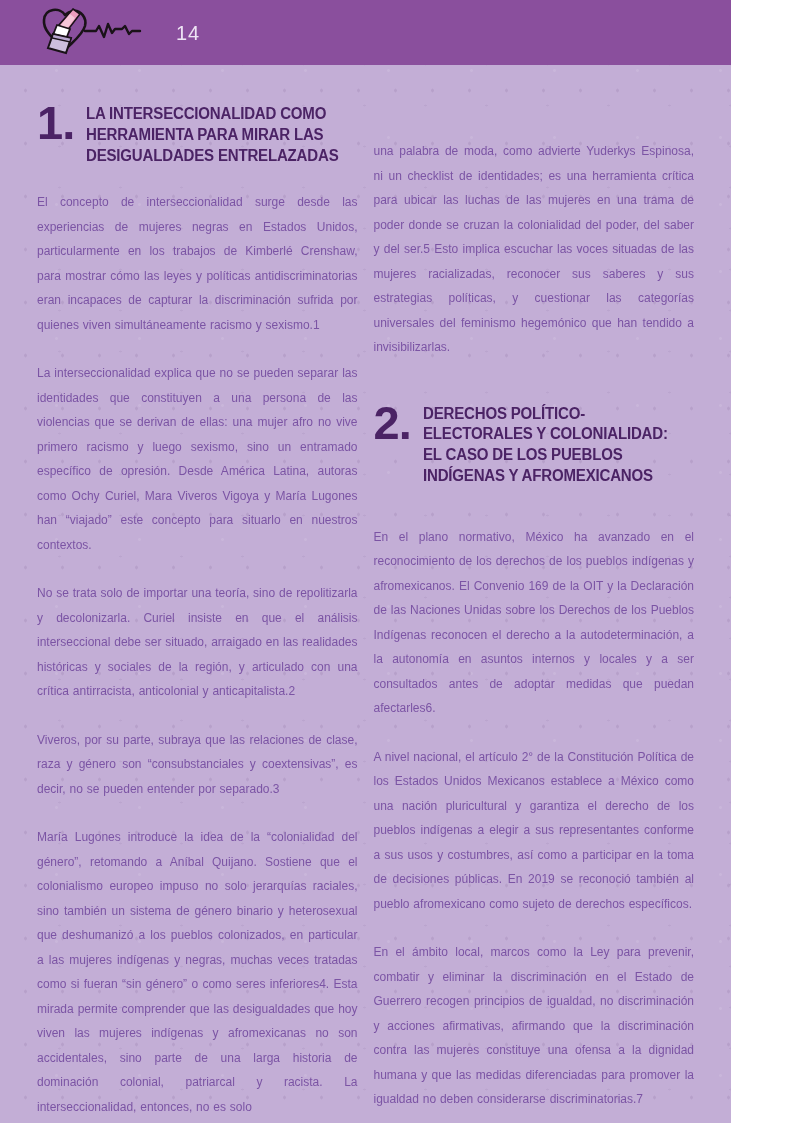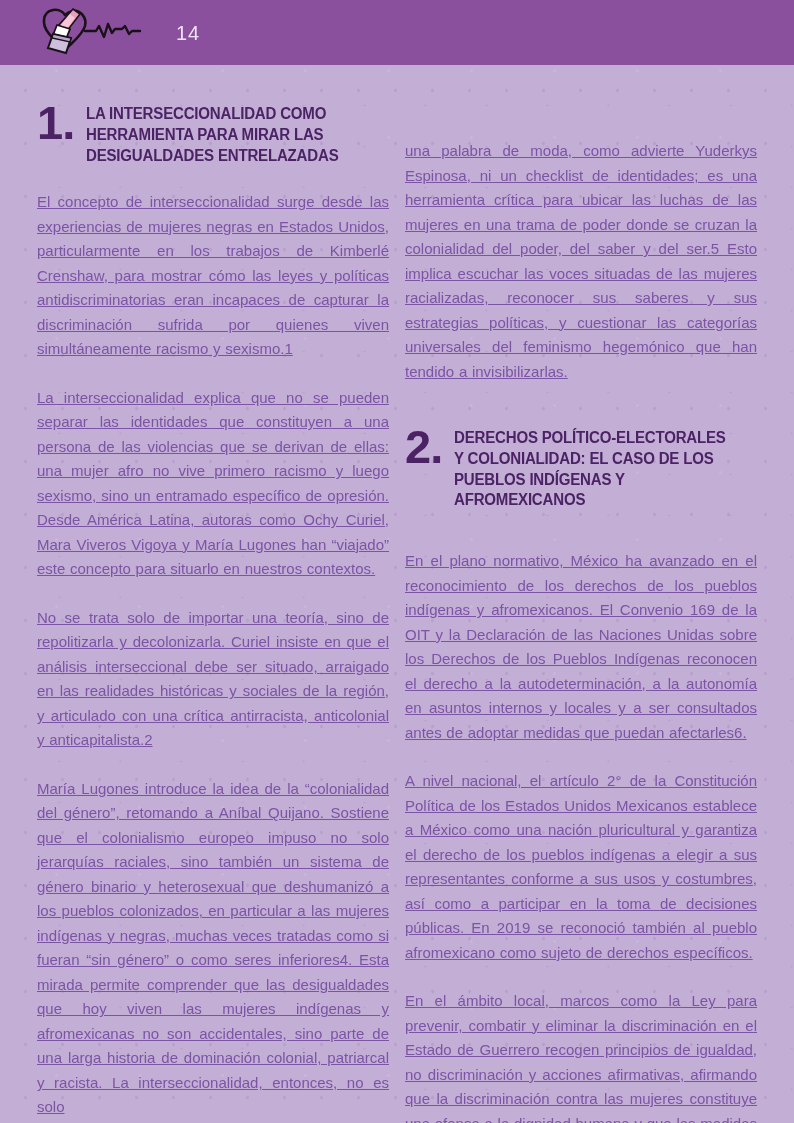--- a/index.html
+++ b/index.html
@@ -7,21 +7,21 @@
   html, body {
     width: 794px;
   }
 
   body {
     font-family: "Liberation Sans", "DejaVu Sans", sans-serif;
   }
 
   .page {
     position: relative;
-    width: 794px;
+    width: 731px;
     height: 1123px;
     background-color: #c3aed6;
     overflow: hidden;
   }
 
   
   .page::after {
     content: "";
     position: absolute;
     inset: 0;
@@ -96,26 +96,25 @@
     text-transform: uppercase;
     letter-spacing: -0.2px;
     transform: scaleX(0.94);
     transform-origin: left top;
     padding-top: 2px;
     width: 106%;
   }
 
   .body-para {
     color: #7b54a4;
-    font-size: 15px;
+    font-size: 12px;
     line-height: 24.5px;
     text-align: justify;
     margin-top: 24px;
     word-spacing: 0.5px;
-    text-decoration: underline;
   }
 
   .col-left .section-head { margin-top: 37px; }
 
   .col-right .first-para { margin-top: 74px; }
 
   .col-right .section-head { margin-top: 42px; }
 
   .col-right .body-para.after-head { margin-top: 38px; }
 </style>
@@ -149,20 +148,21 @@
   <div class="content">
 
     <div class="col col-left">
       <div class="section-head">
         <div class="section-number">1.</div>
         <div class="section-title">La interseccionalidad como herramienta para mirar las desigualdades entrelazadas</div>
       </div>
       <p class="body-para">El concepto de interseccionalidad surge desde las experiencias de mujeres negras en Estados Unidos, particularmente en los trabajos de Kimberlé Crenshaw, para mostrar cómo las leyes y políticas antidiscriminatorias eran incapaces de capturar la discriminación sufrida por quienes viven simultáneamente racismo y sexismo.1</p>
       <p class="body-para">La interseccionalidad explica que no se pueden separar las identidades que constituyen a una persona de las violencias que se derivan de ellas: una mujer afro no vive primero racismo y luego sexismo, sino un entramado específico de opresión. Desde América Latina, autoras como Ochy Curiel, Mara Viveros Vigoya y María Lugones han “viajado” este concepto para situarlo en nuestros contextos.</p>
       <p class="body-para">No se trata solo de importar una teoría, sino de repolitizarla y decolonizarla. Curiel insiste en que el análisis interseccional debe ser situado, arraigado en las realidades históricas y sociales de la región, y articulado con una crítica antirracista, anticolonial y anticapitalista.2</p>
+      <p class="body-para">Viveros, por su parte, subraya que las relaciones de clase, raza y género son “consubstanciales y coextensivas”, es decir, no se pueden entender por separado.3</p>
       <p class="body-para">María Lugones introduce la idea de la “colonialidad del género”, retomando a Aníbal Quijano. Sostiene que el colonialismo europeo impuso no solo jerarquías raciales, sino también un sistema de género binario y heterosexual que deshumanizó a los pueblos colonizados, en particular a las mujeres indígenas y negras, muchas veces tratadas como si fueran “sin género” o como seres inferiores4. Esta mirada permite comprender que las desigualdades que hoy viven las mujeres indígenas y afromexicanas no son accidentales, sino parte de una larga historia de dominación colonial, patriarcal y racista. La interseccionalidad, entonces, no es solo</p>
     </div>
 
     <div class="col col-right">
       <p class="body-para first-para">una palabra de moda, como advierte Yuderkys Espinosa, ni un checklist de identidades; es una herramienta crítica para ubicar las luchas de las mujeres en una trama de poder donde se cruzan la colonialidad del poder, del saber y del ser.5 Esto implica escuchar las voces situadas de las mujeres racializadas, reconocer sus saberes y sus estrategias políticas, y cuestionar las categorías universales del feminismo hegemónico que han tendido a invisibilizarlas.</p>
       <div class="section-head">
         <div class="section-number">2.</div>
         <div class="section-title">Derechos político-electorales y colonialidad: el caso de los pueblos indígenas y afromexicanos</div>
       </div>
       <p class="body-para after-head">En el plano normativo, México ha avanzado en el reconocimiento de los derechos de los pueblos indígenas y afromexicanos. El Convenio 169 de la OIT y la Declaración de las Naciones Unidas sobre los Derechos de los Pueblos Indígenas reconocen el derecho a la autodeterminación, a la autonomía en asuntos internos y locales y a ser consultados antes de adoptar medidas que puedan afectarles6.</p>

